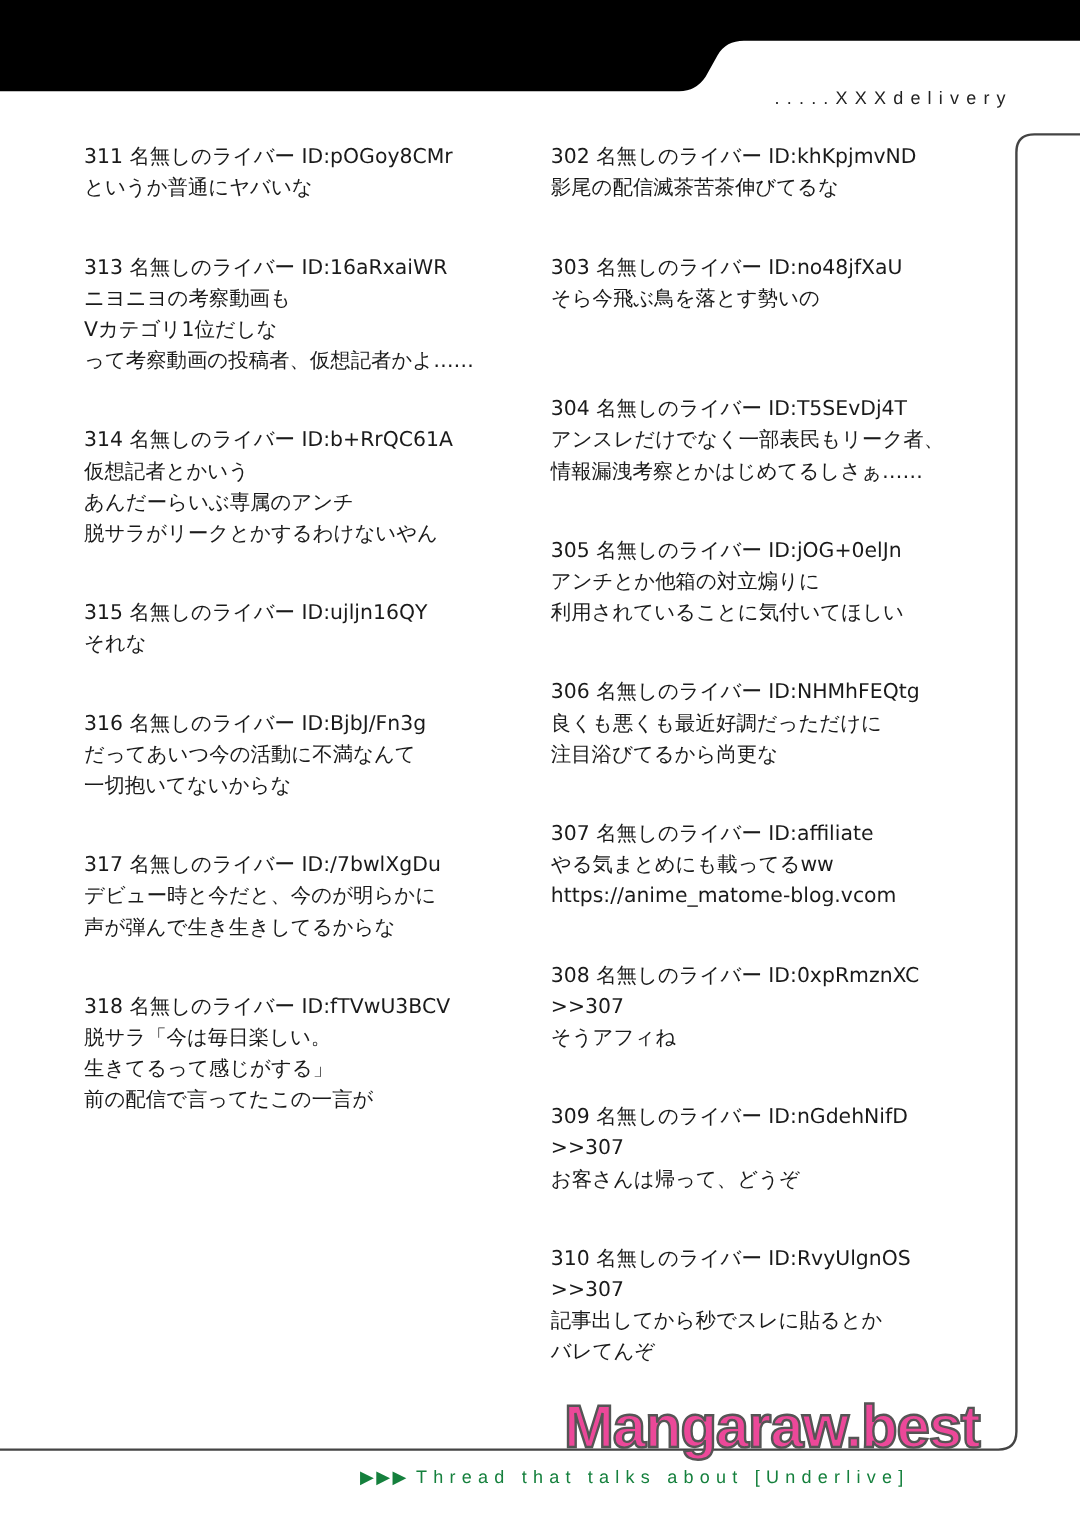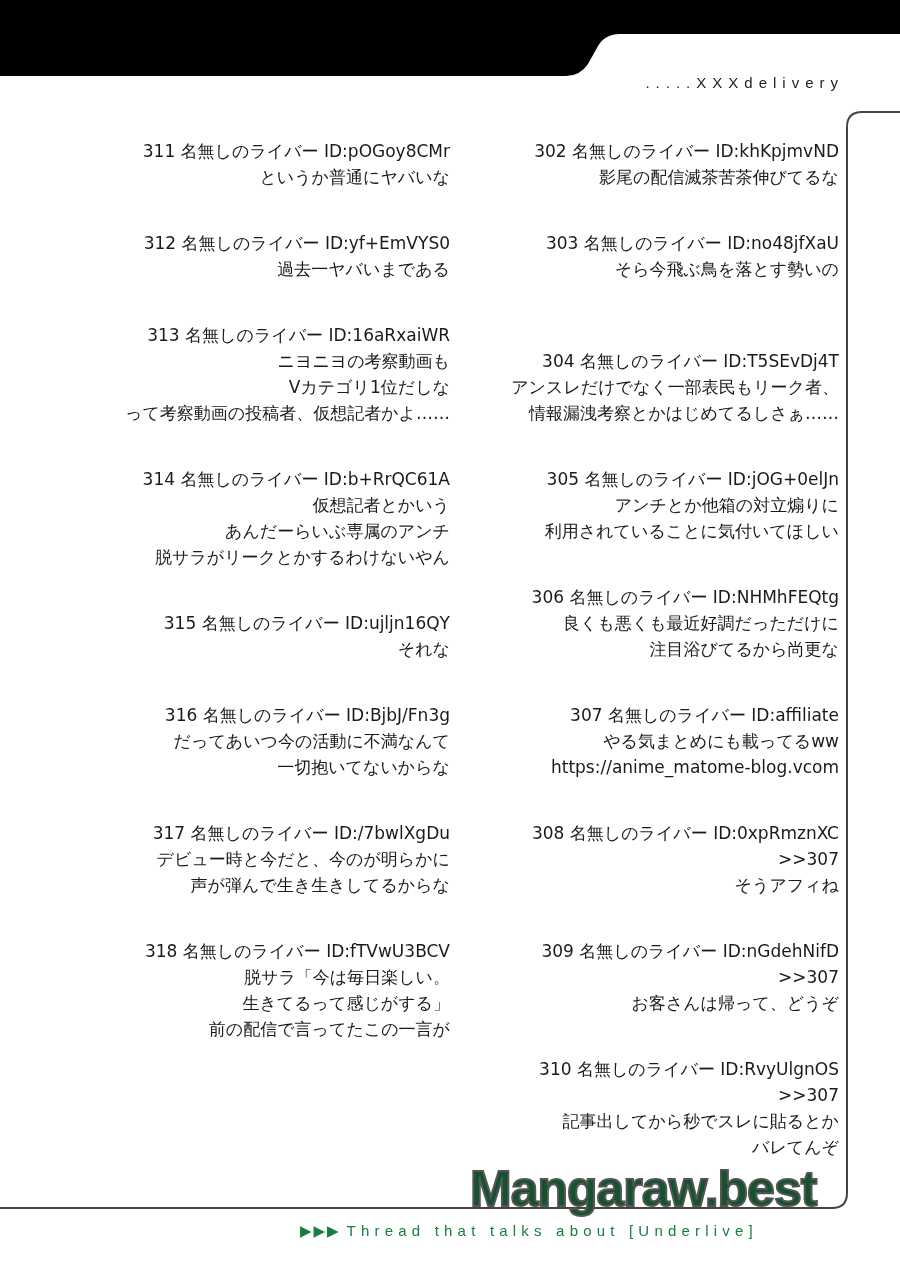--- a/index.html
+++ b/index.html
@@ -2,53 +2,49 @@
 <html><head>
 <meta charset="utf-8">
 <style>
   html, body { margin: 0; padding: 0; background: #ffffff; }
   body { width: 900px; height: 1280px; position: relative; overflow: hidden;
          font-family: "DejaVu Sans", "Liberation Sans", sans-serif; color: #1a1a1a; }
   .header-svg { position: absolute; left: 0; top: 0; }
   .header-label { position: absolute; right: 56px; top: 50px; font-size: 15px; letter-spacing: 6px;
                   color: #222; font-family: "Liberation Sans", sans-serif; margin-top: 24px; }
   .frame-svg { position: absolute; left: 0; top: 0; pointer-events: none; }
-  .col { position: absolute; top: 138px; width: 380px; text-align: right; }
+  .col { position: absolute; top: 118px; width: 380px; }
   .col.left { left: 70px; }
   .col.right { left: 459px; }
   .post { margin-bottom: 0; font-size: 17px; line-height: 26px; }
   .post .head { white-space: nowrap; }
   .post .line { white-space: nowrap; display: block; }
   .footer { position: absolute; left: 300px; top: 1222px; font-size: 15px; letter-spacing: 5.2px;
             font-family: "Liberation Sans", sans-serif; color: #15803d; white-space: nowrap; }
   .footer .arrows { letter-spacing: 2px; margin-right: 6px; }
   .watermark { position: absolute; left: 470px; top: 1160px; font-size: 50px; font-weight: bold;
-               font-family: "Liberation Sans", sans-serif; color: #14532d;
+               font-family: "Liberation Sans", sans-serif; color: #ec4899;
                -webkit-text-stroke: 2px #555; letter-spacing: -1px; }
 </style>
 </head>
 <body>
 
 <svg class="header-svg" width="900" height="80" viewBox="0 0 900 80">
   <path d="M0 0 H900 V34 H620 Q605 34 598 46 L588 64 Q580 76 566 76 H0 Z" fill="#000"></path>
 </svg>
 <div class="header-label">.....XXXdelivery</div>
 
 <svg class="frame-svg" width="900" height="1280" viewBox="0 0 900 1280">
   <path d="M900 112 H862 Q847 112 847 127 V1193 Q847 1208 832 1208 H0" fill="none" stroke="#444" stroke-width="2"></path>
 </svg>
 
 <div class="col left">
   <div class="post" style="height:92px">
     <span class="line head">311 名無しのライバー ID:pOGoy8CMr</span>
     <span class="line">というか普通にヤバいな</span>
-  </div>
-  <div class="post" style="height:92px">
-    <span class="line head">312 名無しのライバー ID:yf+EmVYS0</span>
-    <span class="line">過去一ヤバいまである</span>
   </div>
   <div class="post" style="height:144px">
     <span class="line head">313 名無しのライバー ID:16aRxaiWR</span>
     <span class="line">ニヨニヨの考察動画も</span>
     <span class="line">Vカテゴリ1位だしな</span>
     <span class="line">って考察動画の投稿者、仮想記者かよ……</span>
   </div>
   <div class="post" style="height:144px">
     <span class="line head">314 名無しのライバー ID:b+RrQC61A</span>
     <span class="line">仮想記者とかいう</span>

